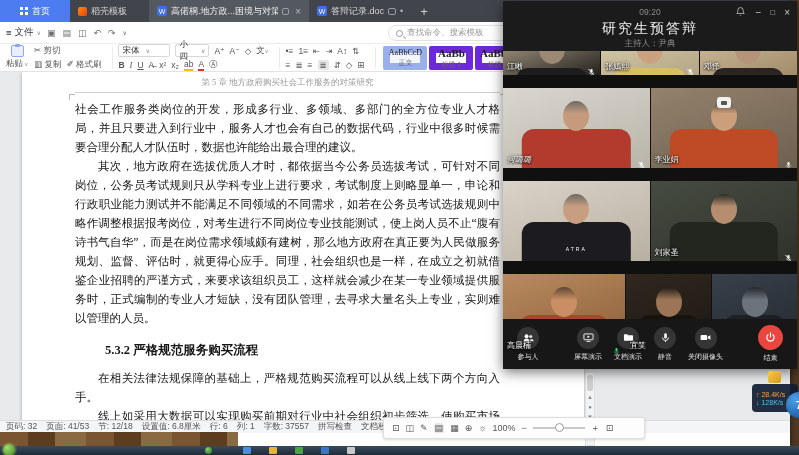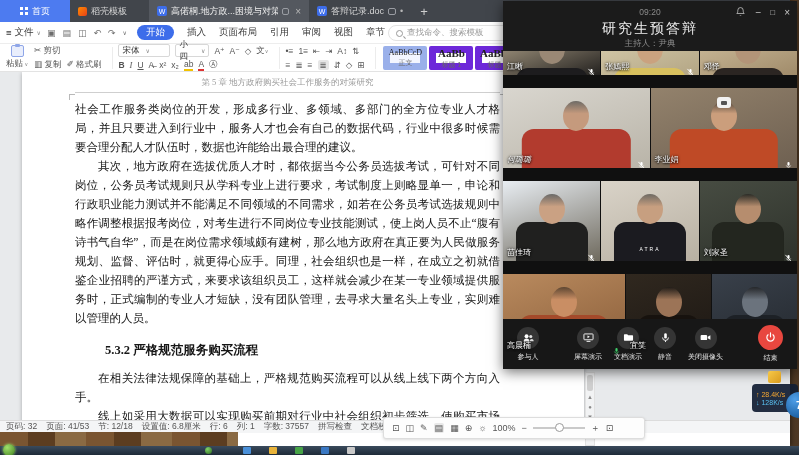--- a/index.html
+++ b/index.html
@@ -178,32 +178,20 @@
         <span style="font-size:6px;color:#888">∨</span>
       </div>
       <div class="mb-icons">
         <span>▣</span>
         <span>▤</span>
         <span>◫</span>
         <span>↶</span>
         <span>↷</span>
         <span style="font-size:6px">∨</span>
       </div>
-      <div class="rtabs" id="ribbon-tabs">
-          <span class="rtab active">开始</span>
-          <span class="rtab">插入</span>
-          <span class="rtab">页面布局</span>
-          <span class="rtab">引用</span>
-          <span class="rtab">审阅</span>
-          <span class="rtab">视图</span>
-          <span class="rtab">章节</span>
-          <span class="rtab">安全</span>
-          <span class="rtab">开发工具</span>
-          <span class="rtab">特色<span class="redmark">&gt;</span></span>
-        </div>
       <div class="searchbox">
         <span class="s-ic"></span>
         <span>查找命令、搜索模板</span>
       </div>
     </div>
 
     <div class="ribbon">
       <div class="paste">
         <span class="clip"></span>
         <span style="margin-top:1px"><span>粘贴</span><span style="font-size:5px;color:#888"> ∨</span></span>
@@ -402,31 +390,20 @@
             <div class="tbadge"></div>
             <span class="tname">李业娟</span>
             <span class="tmic"><svg viewBox="0 0 10 10" width="9" height="9">
                 <rect x="3.8" y="1" width="2.4" height="4.4" rx="1.2" fill="#fff"></rect>
                 <path d="M2.6 5a2.5 2.5 0 0 0 4.8 0" stroke="#fff" fill="none" stroke-width=".8"></path>
                 <line x1="5" y1="7.6" x2="5" y2="9" stroke="#fff" stroke-width=".8"></line>
               </svg></span>
           </div>
         </div>
         <div class="vrow" style="height: 80px;">
-          <div class="tile" style="background: linear-gradient(160deg, rgb(232, 237, 242), rgb(111, 106, 94));">
-            <div class="p-body" style="background: rgb(32, 32, 31);"></div>
-            <div class="p-head" style="background: linear-gradient(rgba(24, 22, 20, 0.533) 0%, rgb(202, 161, 131) 42%);"></div>
-            <span class="tname">苗佳琦</span>
-            <span class="tmic"><svg viewBox="0 0 10 10" width="9" height="9">
-                <rect x="3.8" y="1" width="2.4" height="4.4" rx="1.2" fill="#fff"></rect>
-                <path d="M2.6 5a2.5 2.5 0 0 0 4.8 0" stroke="#fff" fill="none" stroke-width=".8"></path>
-                <line x1="5" y1="7.6" x2="5" y2="9" stroke="#fff" stroke-width=".8"></line>
-                <line x1="1.6" y1="1" x2="8.4" y2="8.8" stroke="#fff" stroke-width="1"></line>
-              </svg></span>
-          </div>
           <div class="tile" style="background: linear-gradient(160deg, rgb(217, 211, 200), rgb(184, 176, 162));">
             <div class="p-body" style="background: rgb(27, 27, 32);"></div>
             <div class="p-head" style="background: linear-gradient(rgba(24, 22, 20, 0.533) 0%, rgb(199, 159, 128) 42%);"></div>
             <div class="shirt">ATRA</div>
           </div>
           <div class="tile" style="background: linear-gradient(160deg, rgb(71, 76, 66), rgb(46, 50, 43));">
             <div class="p-body" style="background: rgb(35, 38, 31);"></div>
             <div class="p-head" style="background: linear-gradient(rgba(24, 22, 20, 0.533) 0%, rgb(182, 141, 110) 42%);"></div>
             <span class="tname">刘家圣</span>
             <span class="tmic"><svg viewBox="0 0 10 10" width="9" height="9">

